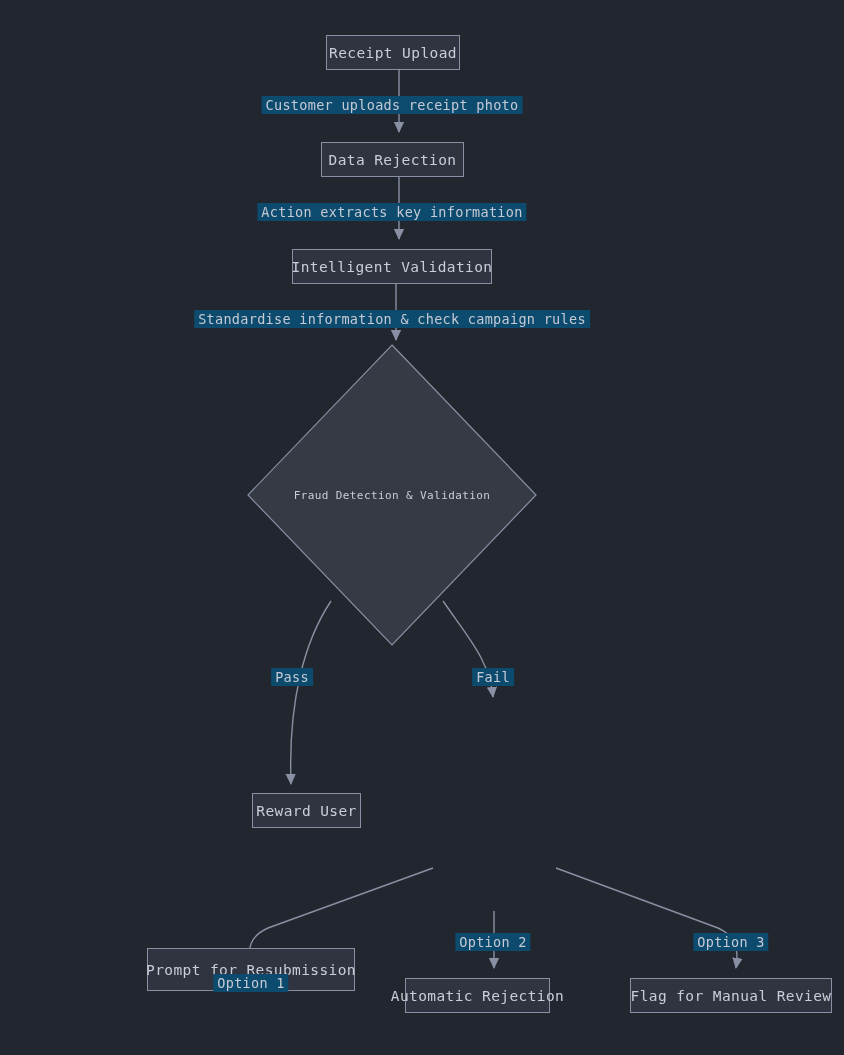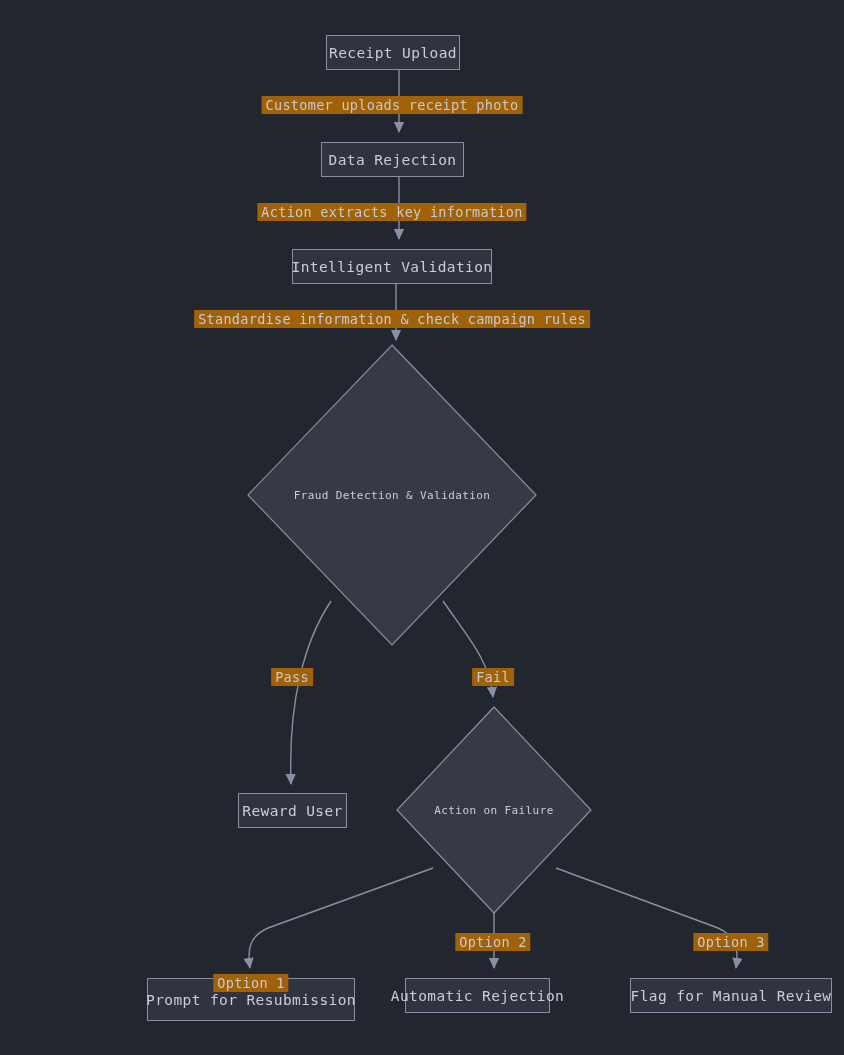--- a/index.html
+++ b/index.html
@@ -63,21 +63,21 @@
     letter-spacing: 0.4px;
     white-space: nowrap;
     text-align: center;
   }
   .edge-label {
     position: absolute;
     color: #c6cad4;
     font-size: 13.5px;
     letter-spacing: 0.3px;
     white-space: nowrap;
-    background: #a16207;
+    background: #0c4a6e;
     padding: 1px 4px;
     z-index: 4;
     transform: translate(-50%, -50%);
   }
 </style>
 </head>
 <body>
 
 <div id="diagram">
 
@@ -117,32 +117,26 @@
     <span>Intelligent Validation</span>
   </div>
 
   <div class="diamond-wrap" style="left:247px; top:344px; width:290px; height:302px;">
     <svg class="diamond-shape" viewBox="0 0 290 302" preserveAspectRatio="none">
       <polygon points="145,1 289,151 145,301 1,151" fill="#353a45" stroke="#8a90a4" stroke-width="1.2"></polygon>
     </svg>
     <span class="diamond-label">Fraud Detection &amp; Validation</span>
   </div>
 
-  <div class="node" style="left:238px; top:793px; width:109px; height:35px;">
+  <div class="node" style="left:252px; top:793px; width:109px; height:35px;">
     <span>Reward User</span>
   </div>
 
-  <div class="diamond-wrap" style="left:396px; top:706px; width:196px; height:208px;">
-    <svg class="diamond-shape" viewBox="0 0 196 208" preserveAspectRatio="none">
-      <polygon points="98,1 195,104 98,207 1,104" fill="#353a45" stroke="#8a90a4" stroke-width="1.2"></polygon>
-    </svg>
-    <span class="diamond-label">Action on Failure</span>
-  </div>
 
-  <div class="node" style="left:147px; top:978px; width:208px; height:43px;">
+  <div class="node" style="left:147px; top:948px; width:208px; height:43px;">
     <span>Prompt for Resubmission</span>
   </div>
 
   <div class="node" style="left:405px; top:978px; width:145px; height:35px;">
     <span>Automatic Rejection</span>
   </div>
 
   <div class="node" style="left:630px; top:978px; width:202px; height:35px;">
     <span>Flag for Manual Review</span>
   </div>

